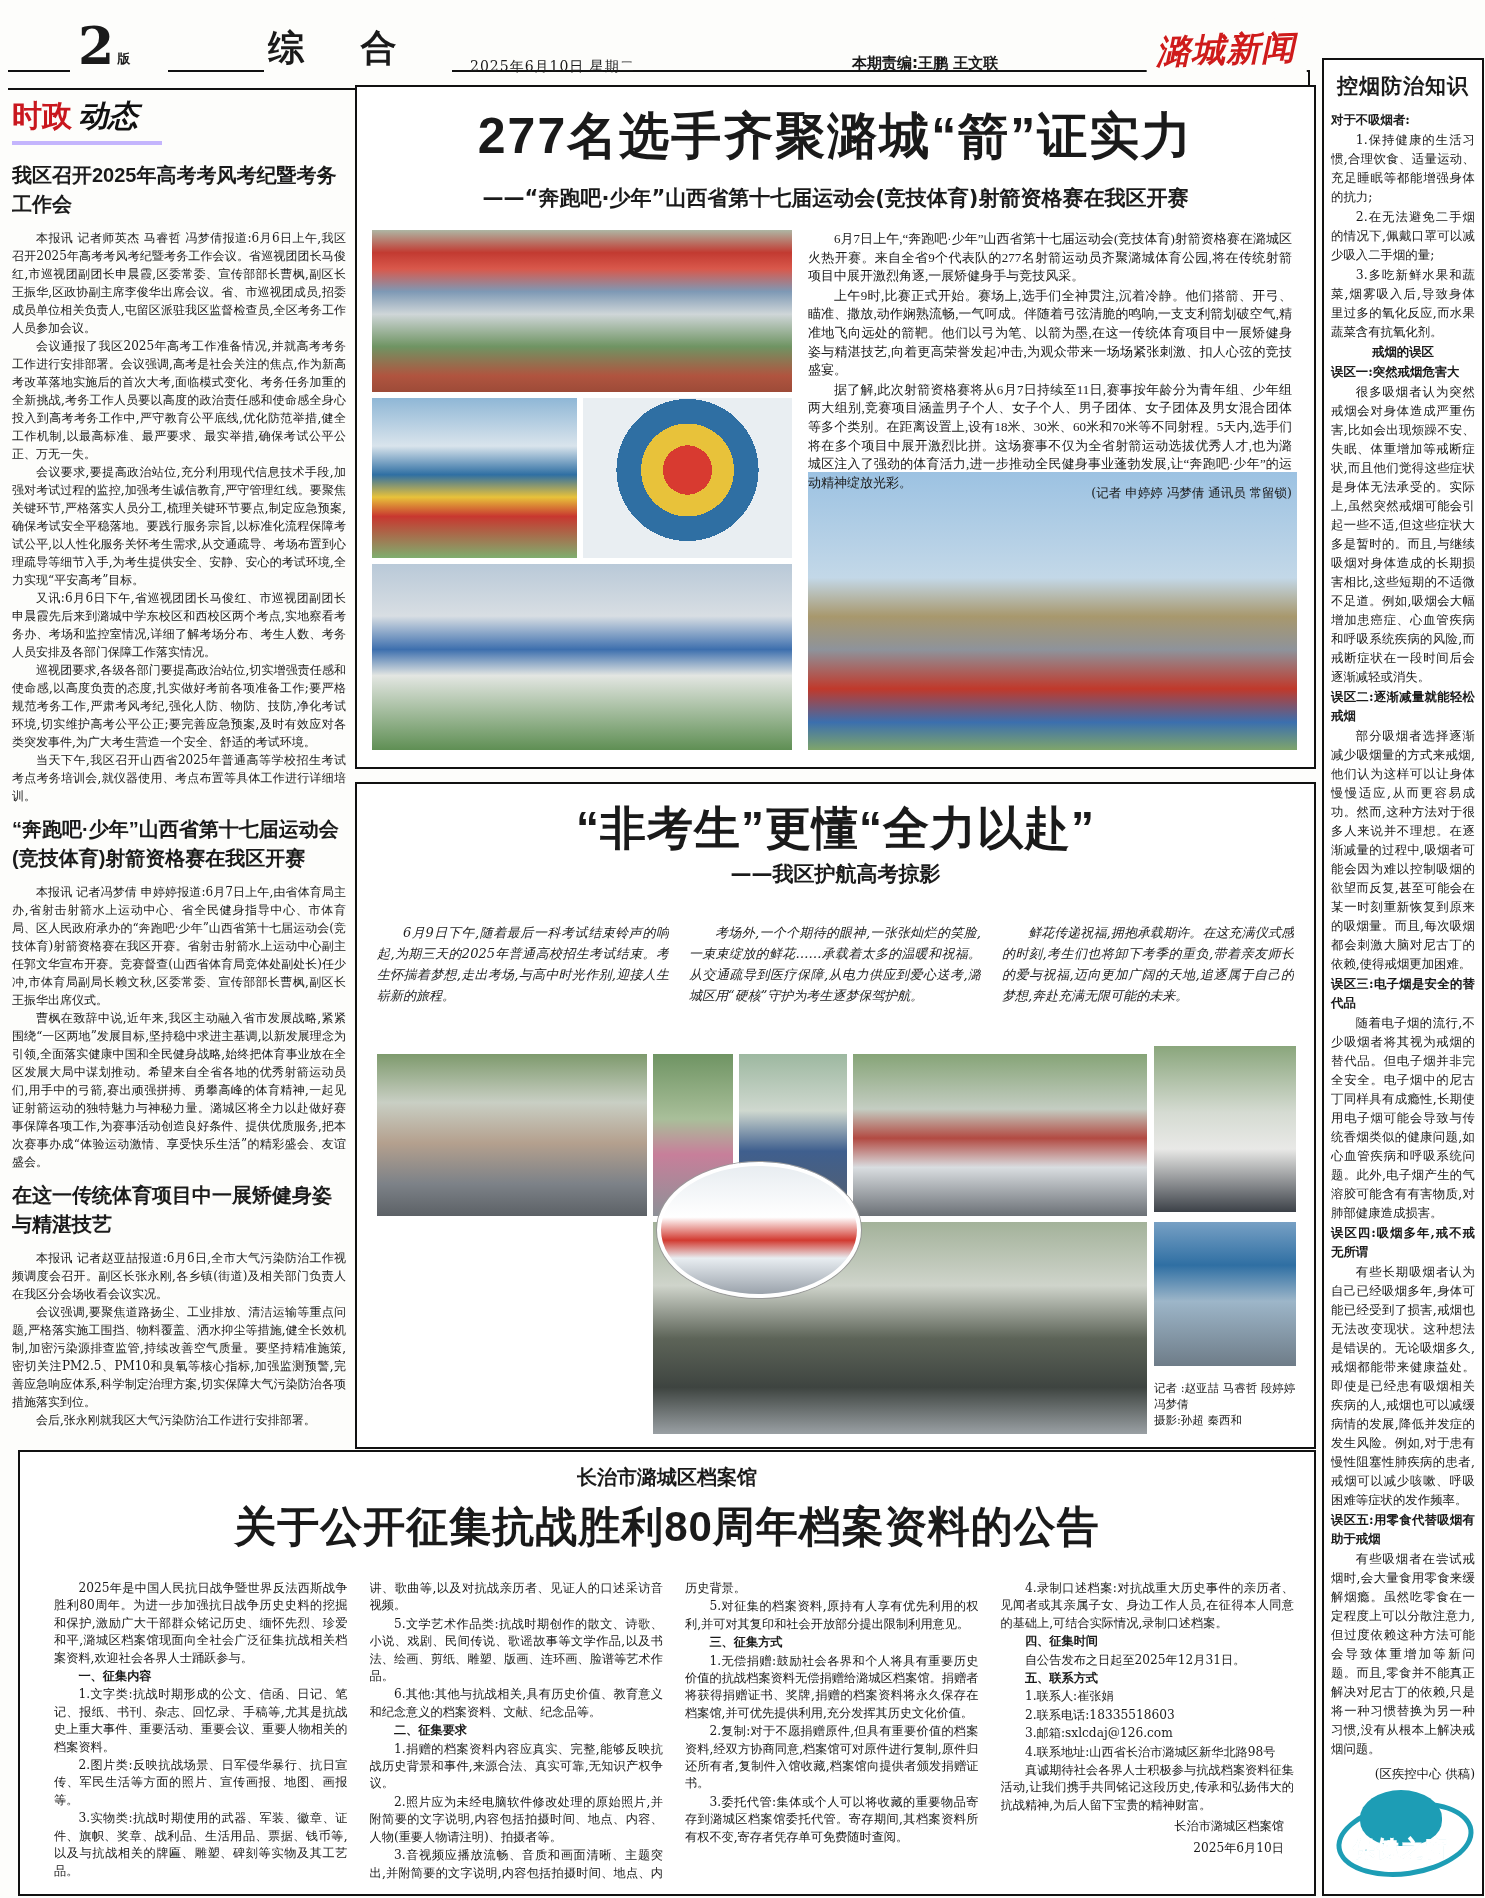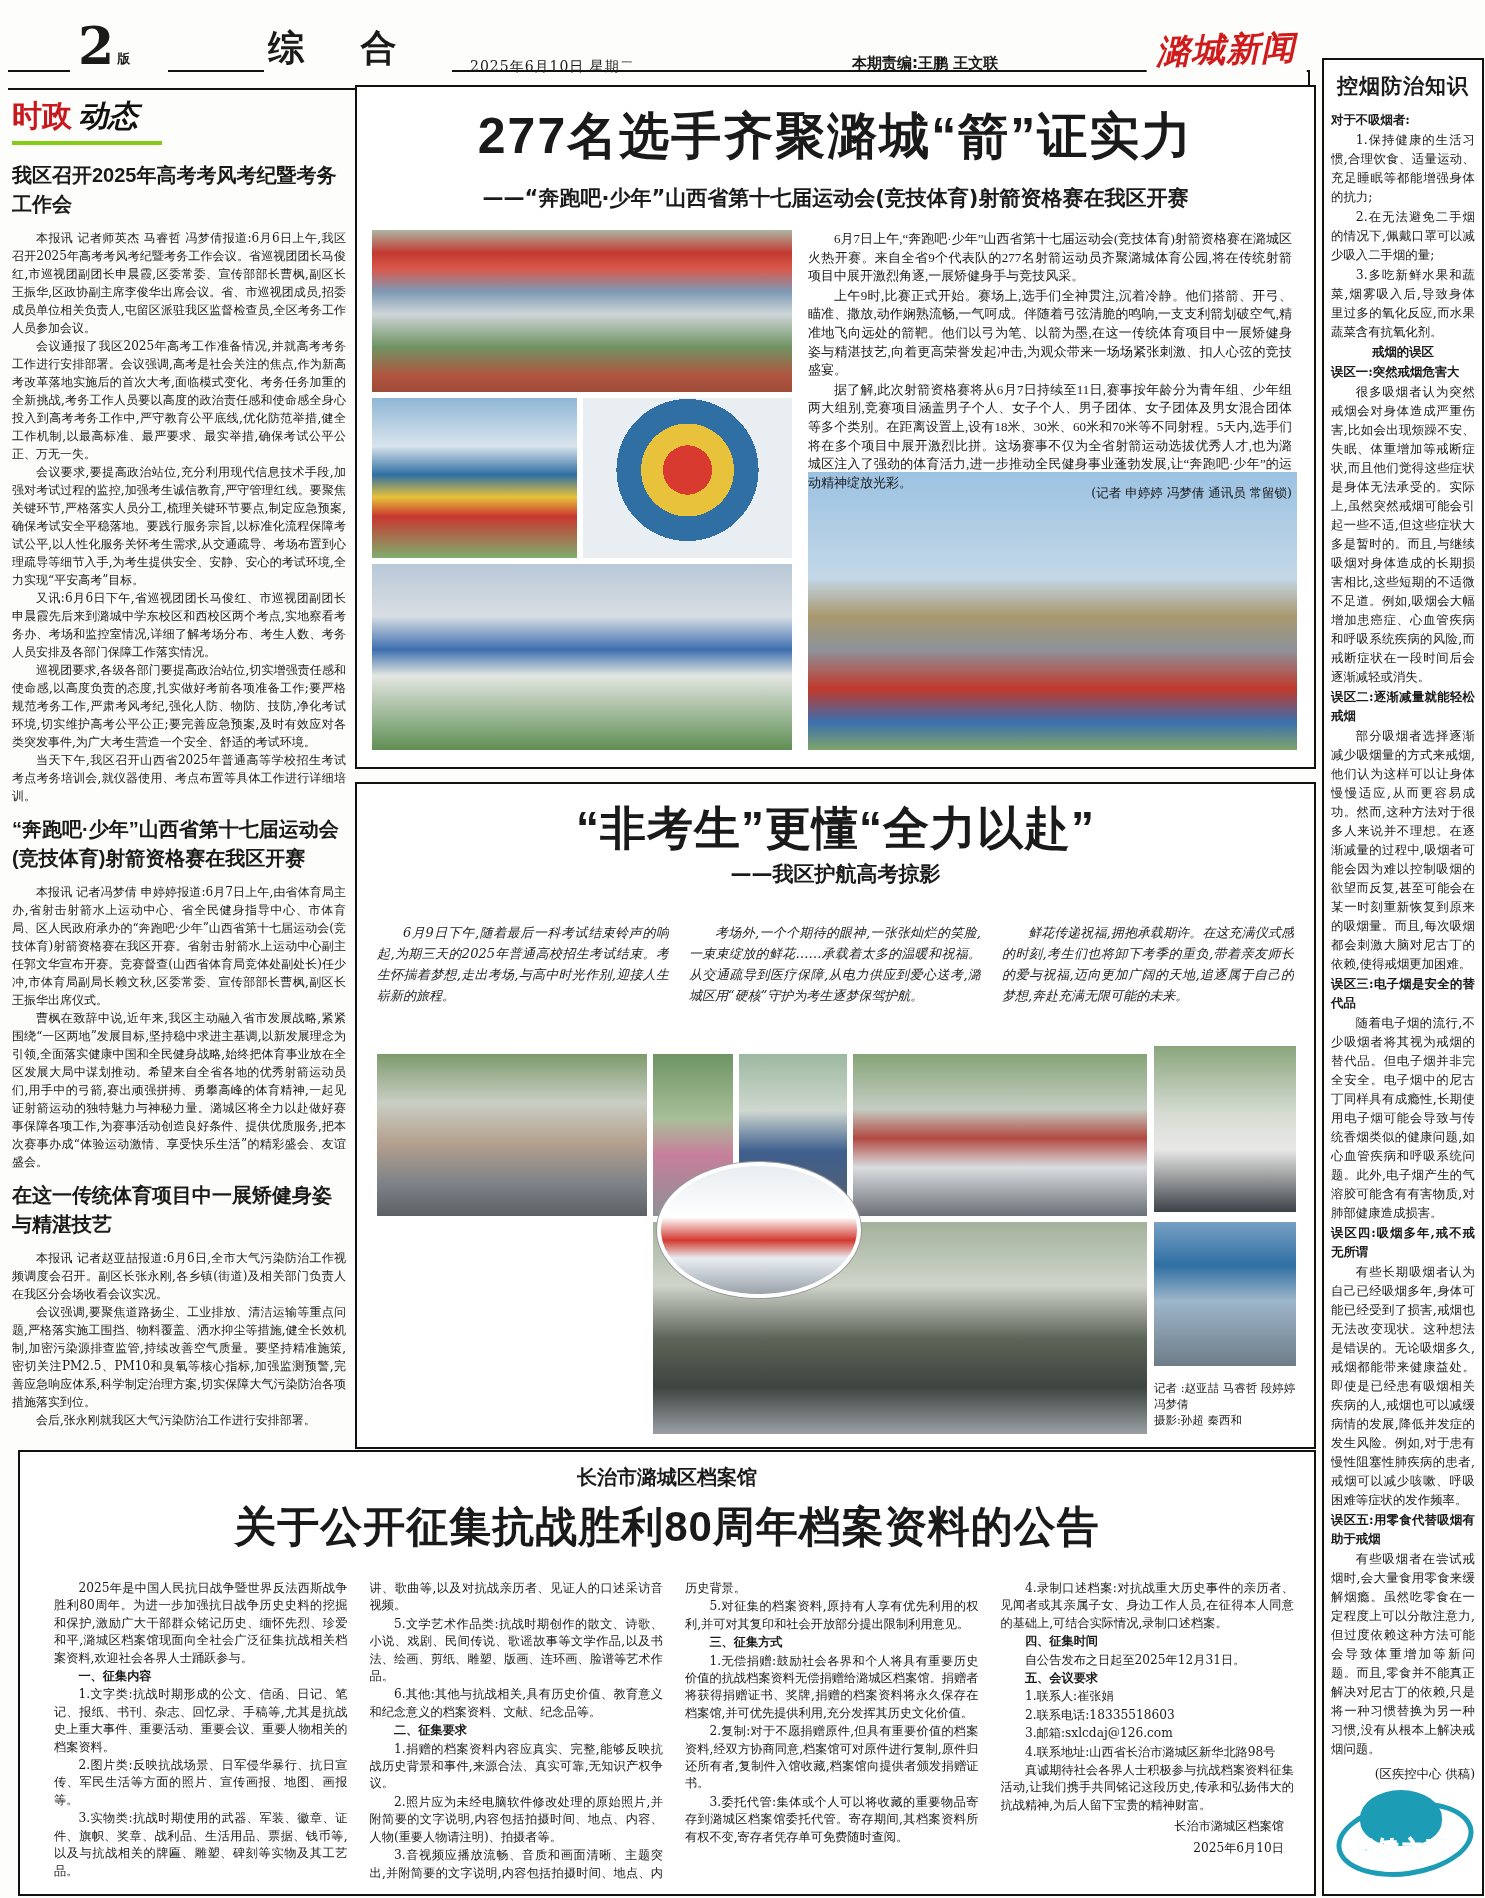--- a/index.html
+++ b/index.html
@@ -25,21 +25,21 @@
   #sectitle{position:absolute;left:268px;top:6px;font-size:36px;letter-spacing:22px;font-weight:bold;
             font-family:"DejaVu Serif",serif;}
   #hdate{position:absolute;left:470px;top:40px;font-size:14px;font-family:"DejaVu Serif",serif;letter-spacing:1px;}
   #heditor{position:absolute;left:852px;top:36px;font-size:15px;font-weight:bold;}
   #masthead{position:absolute;left:1146px;top:2px;width:160px;height:60px;background:#fdfdfb;
             color:#cf1b1b;font-size:34px;font-weight:bold;font-family:"DejaVu Serif",serif;
             font-style:italic;transform:rotate(-2deg);letter-spacing:1px;text-align:center;line-height:58px;}
 
   
   #leftcol{position:absolute;left:12px;top:96px;width:334px;height:1348px;overflow:hidden;}
-  #secbadge{width:150px;border-bottom:4px solid #84cc16;padding-bottom:4px;margin-bottom:16px;}
+  #secbadge{width:150px;border-bottom:4px solid #c4b5fd;padding-bottom:4px;margin-bottom:16px;}
   #secbadge .red{color:#c9171e;font-size:30px;font-weight:bold;}
   #secbadge .blk{color:#111;font-size:30px;font-weight:bold;font-style:italic;margin-left:6px;}
   .lc-article h2{font-size:20px;line-height:1.45;margin:10px 0 10px 0;font-weight:bold;}
   .lc-body{font-size:12px;line-height:18px;font-family:"DejaVu Serif",serif;}
   .lc-body .para{margin-bottom:0;}
 
   
   #box1{position:absolute;left:355px;top:85px;width:957px;height:680px;border:2px solid #111;background:#fff;}
   #box1 .headline{text-align:center;font-size:50px;letter-spacing:2px;margin-top:16px;}
   #box1 .subhead{text-align:center;font-size:21px;font-weight:bold;margin-top:14px;}
@@ -226,21 +226,21 @@
           <p class="para">5.对征集的档案资料,原持有人享有优先利用的权利,并可对其复印和社会开放部分提出限制利用意见。</p>
           <p class="para h">三、征集方式</p>
           <p class="para">1.无偿捐赠:鼓励社会各界和个人将具有重要历史价值的抗战档案资料无偿捐赠给潞城区档案馆。捐赠者将获得捐赠证书、奖牌,捐赠的档案资料将永久保存在档案馆,并可优先提供利用,充分发挥其历史文化价值。</p>
           <p class="para">2.复制:对于不愿捐赠原件,但具有重要价值的档案资料,经双方协商同意,档案馆可对原件进行复制,原件归还所有者,复制件入馆收藏,档案馆向提供者颁发捐赠证书。</p>
           <p class="para">3.委托代管:集体或个人可以将收藏的重要物品寄存到潞城区档案馆委托代管。寄存期间,其档案资料所有权不变,寄存者凭存单可免费随时查阅。</p>
         </div>
       <div class="ncol">
           <p class="para">4.录制口述档案:对抗战重大历史事件的亲历者、见闻者或其亲属子女、身边工作人员,在征得本人同意的基础上,可结合实际情况,录制口述档案。</p>
           <p class="para h">四、征集时间</p>
           <p class="para">自公告发布之日起至2025年12月31日。</p>
-          <p class="para h">五、会议要求</p>
+          <p class="para h">五、联系方式</p>
           <p class="para">1.联系人:崔张娟</p>
           <p class="para">2.联系电话:18335518603</p>
           <p class="para">3.邮箱:sxlcdaj@126.com</p>
           <p class="para">4.联系地址:山西省长治市潞城区新华北路98号</p>
           <p class="para">真诚期待社会各界人士积极参与抗战档案资料征集活动,让我们携手共同铭记这段历史,传承和弘扬伟大的抗战精神,为后人留下宝贵的精神财富。</p>
           <p class="para sig">长治市潞城区档案馆</p>
           <p class="para sig">2025年6月10日</p>
         </div>
     </div>
   </div>

